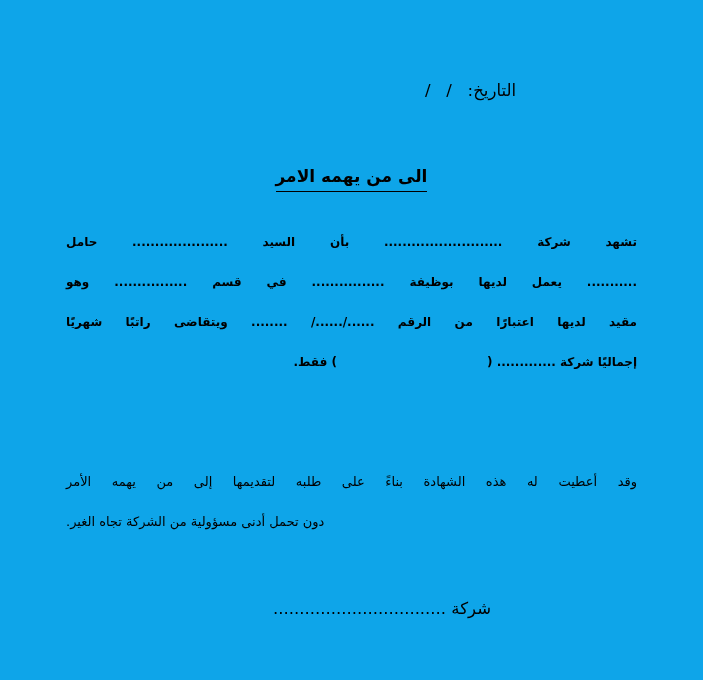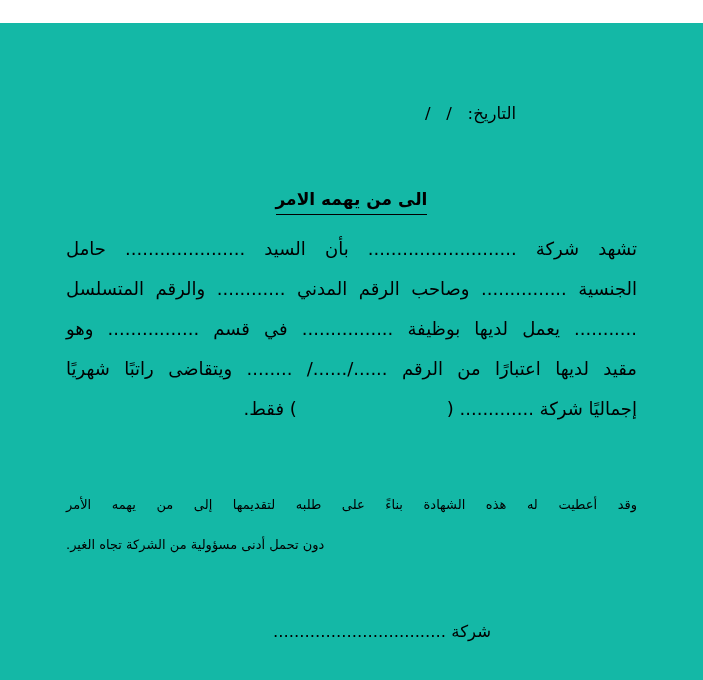--- a/index.html
+++ b/index.html
@@ -12,22 +12,21 @@
     height: 680px;
     position: relative;
     overflow: hidden;
     font-family: "DejaVu Sans", "Liberation Sans", sans-serif;
     color: #000000;
   }
 
   .page {
     position: absolute;
     inset: 0;
-    background: #14b8a6;
-    margin-top: 23px;
+    background: #0ea5e9;
   }
 
   
   .date-line {
     position: absolute;
     top: 52px;
     right: 66px;
     width: 571px;
     text-align: right;
     direction: rtl;
@@ -52,27 +51,28 @@
     font-size: 17px;
     font-weight: 700;
     line-height: 1.5;
     border-bottom: 1.6px solid #000;
     padding-bottom: 1px;
   }
 
   
   .body-block {
     position: absolute;
-    top: 206px;
+    top: 222px;
     right: 66px;
     width: 571px;
     direction: rtl;
     text-align: justify;
-    font-size: 18px;
+    font-size: 12px;
     line-height: 40px;
+    font-weight: bold;
   }
   .body-line {
     display: block;
     text-align: justify;
     text-align-last: justify;
     white-space: pre-wrap;
   }
 
   
   .amount-line {
@@ -132,21 +132,20 @@
   <div class="date-line">
     <span>التاريخ:   /   /</span>
   </div>
 
   <div class="title-wrap">
     <span class="doc-title">الى من يهمه الامر</span>
   </div>
 
   <div class="body-block">
     <span class="body-line">تشهد شركة .......................... بأن السيد ..................... حامل</span>
-    <span class="body-line">الجنسية ............... وصاحب الرقم المدني ............ والرقم المتسلسل</span>
     <span class="body-line">........... يعمل لديها بوظيفة ................ في قسم ................ وهو</span>
     <span class="body-line">مقيد لديها اعتبارًا من الرقم ....../....../ ........ ويتقاضى راتبًا شهريًا</span>
 
     <span class="amount-line">
       <span class="amount-left">إجماليًا شركة ............. (</span>
       <span class="paren-gap"></span>
       <span class="amount-tail">) فقط.</span>
     </span>
   </div>
 

